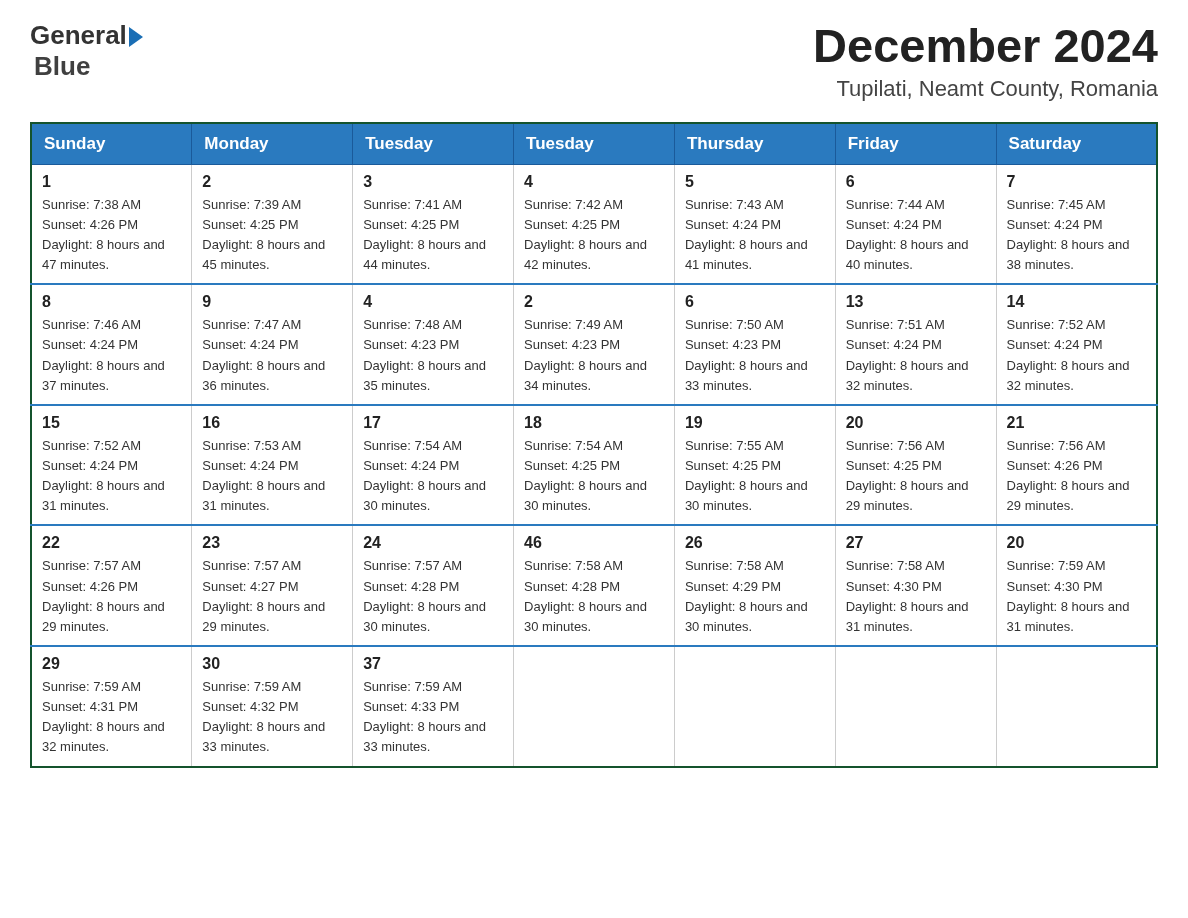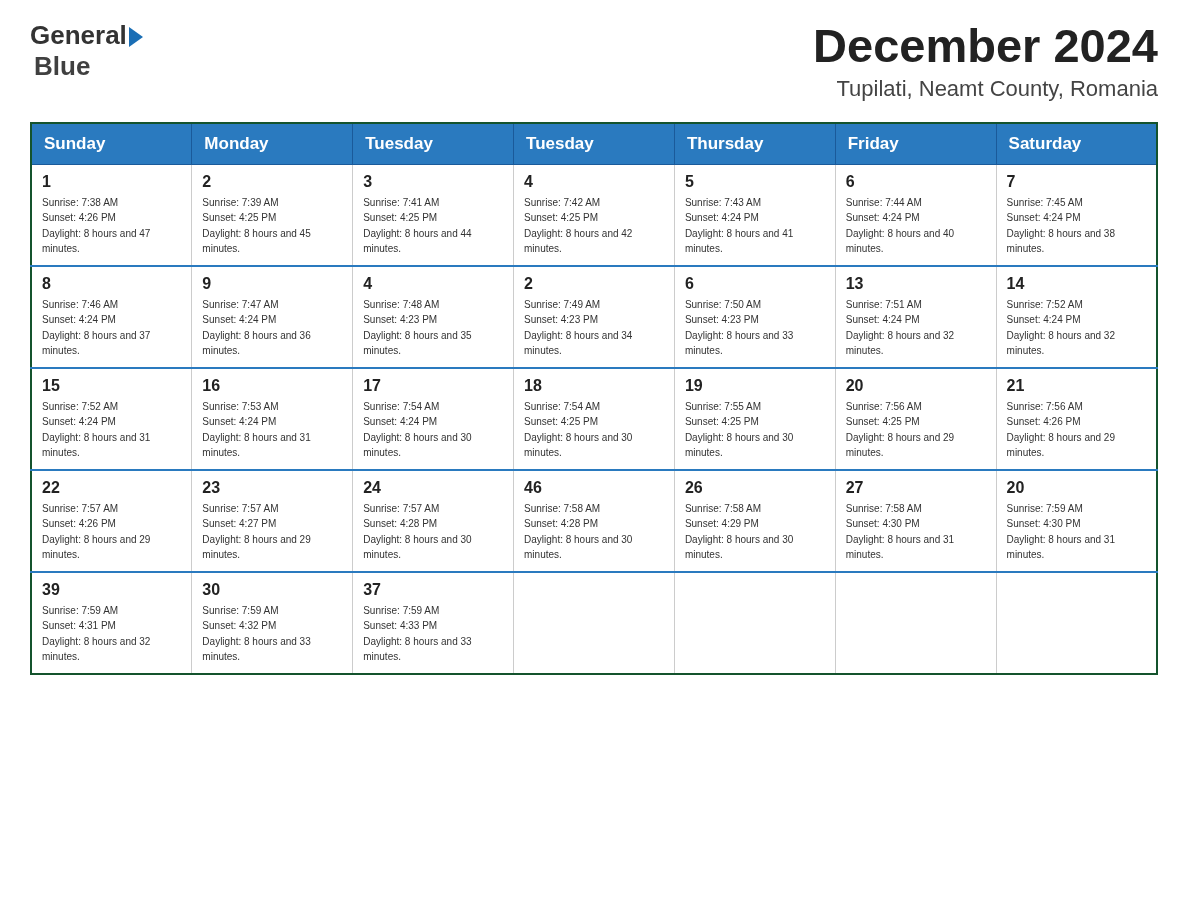--- a/index.html
+++ b/index.html
@@ -85,21 +85,21 @@
       background: #fff;
     }
     .day-number {
       font-size: 16px;
       font-weight: bold;
       color: #222;
       display: block;
       margin-bottom: 4px;
     }
     .day-info {
-      font-size: 10px;
+      font-size: 13px;
       line-height: 1.55;
       color: #333;
     }
     .empty-cell {
       background: #fff;
     }
     .row-divider td {
       border-top: 2px solid #2a7abf;
     }
   </style>
@@ -360,21 +360,21 @@
         <span class="day-number">20</span>
         <div class="day-info">
           <span>Sunrise:</span> 7:59 AM<br>
           <span>Sunset:</span> 4:30 PM<br>
           <span>Daylight:</span> 8 hours and 31 minutes.
         </div>
       </td>
       </tr>
       <tr class="row-divider">
         <td>
-        <span class="day-number">39</span>
+        <span class="day-number">29</span>
         <div class="day-info">
           <span>Sunrise:</span> 7:59 AM<br>
           <span>Sunset:</span> 4:31 PM<br>
           <span>Daylight:</span> 8 hours and 32 minutes.
         </div>
       </td>
         <td>
         <span class="day-number">30</span>
         <div class="day-info">
           <span>Sunrise:</span> 7:59 AM<br>

